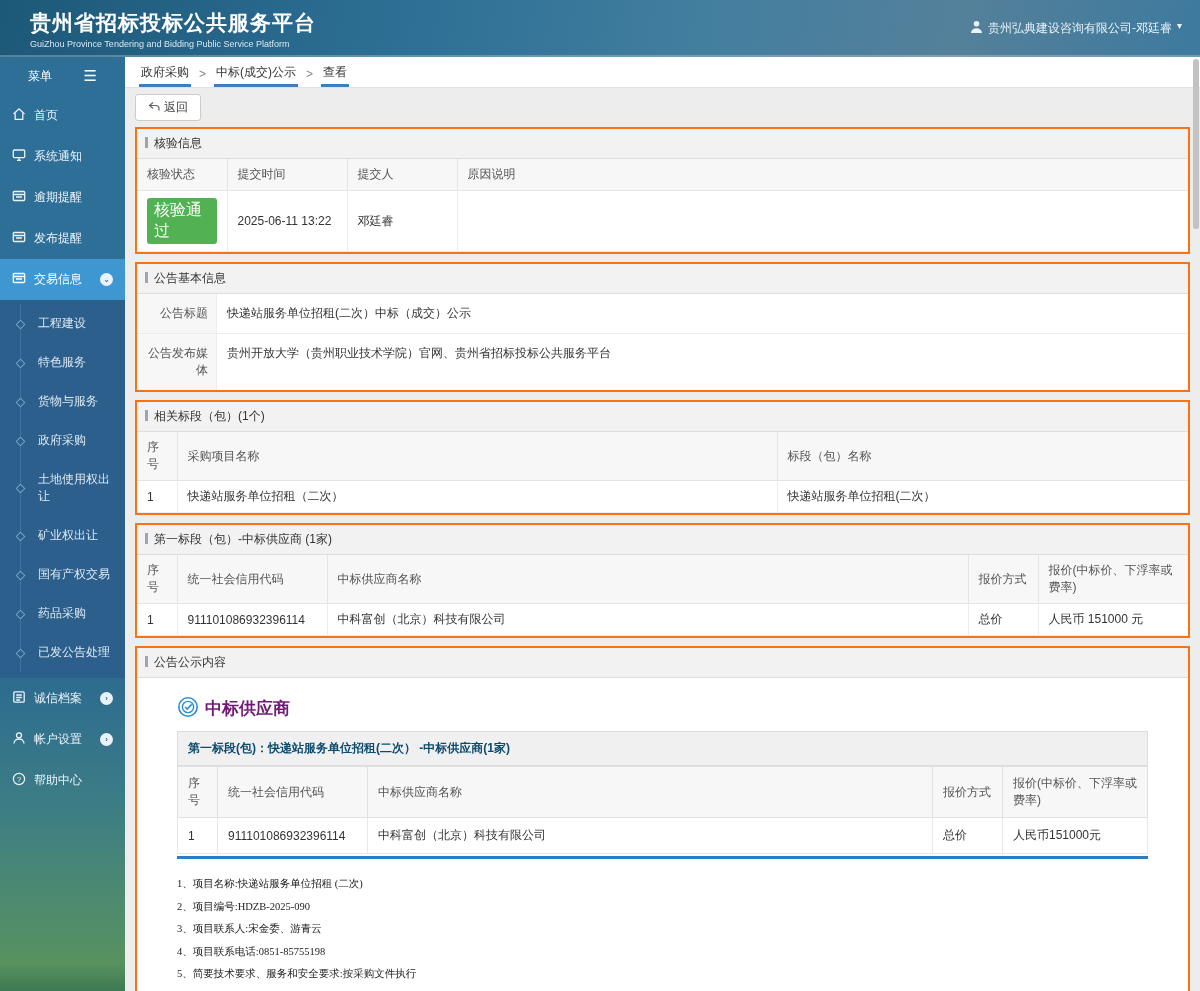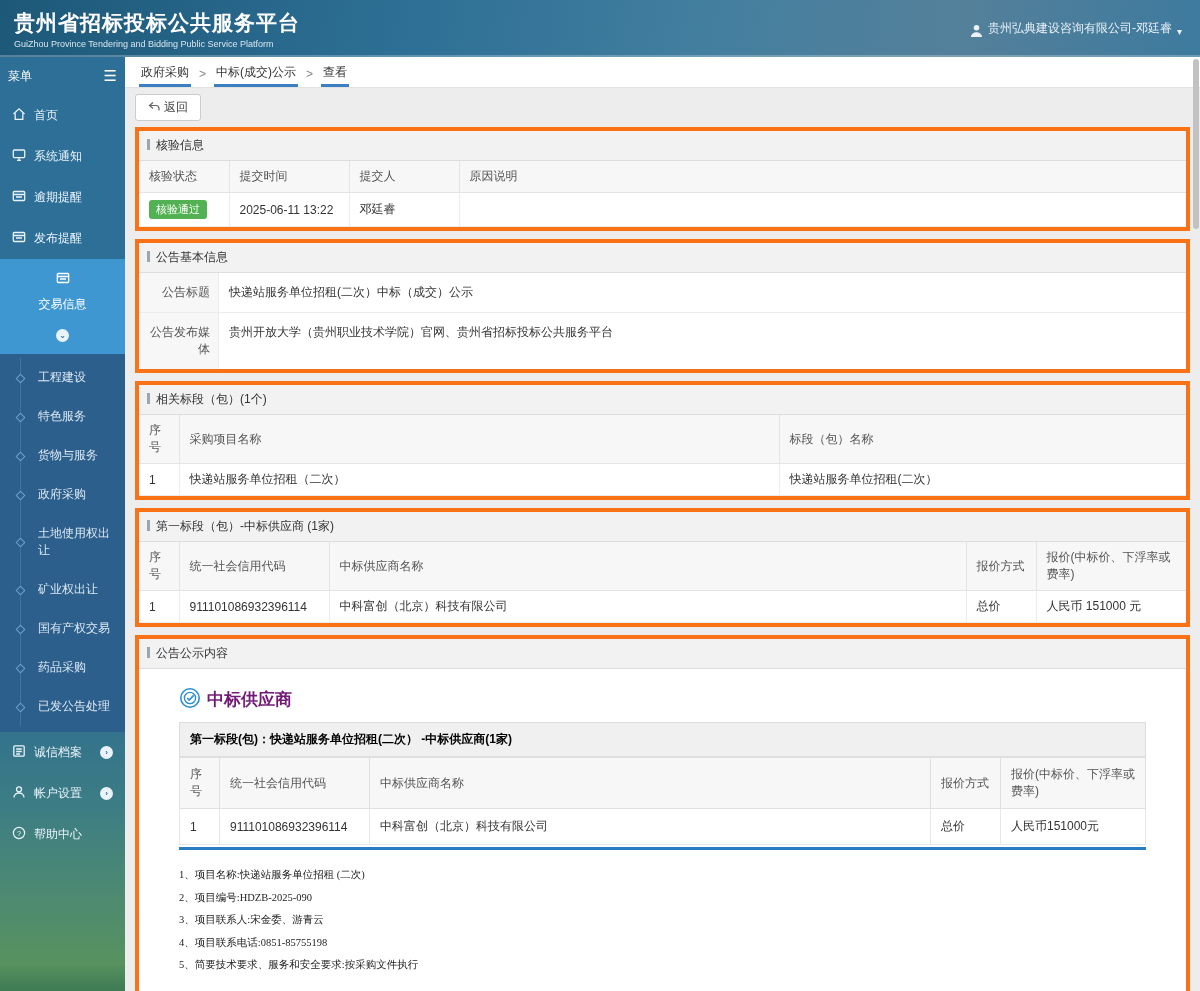--- a/index.html
+++ b/index.html
@@ -1,73 +1,73 @@
 <!DOCTYPE html>
 <html><head>
 <meta charset="utf-8">
 <style>
   * { margin:0; padding:0; box-sizing:border-box; }
   html,body { width:1200px; height:991px; overflow:hidden; }
   body { font-family:"Liberation Sans","DejaVu Sans",sans-serif; font-size:12px; color:#333; background:#e9e9e9; }
 
   
-  .topbar { height:57px; background:linear-gradient(100deg,#1d5878 0%,#2e7096 35%,#447f9f 60%,#54809a 80%,#3d7a9e 100%); display:flex; justify-content:space-between; align-items:center; padding:0 18px 0 14px; position:relative; }
+  .topbar { height:57px; background:linear-gradient(100deg,#1d5878 0%,#2e7096 35%,#447f9f 60%,#54809a 80%,#3d7a9e 100%); display:flex; justify-content:space-between; align-items:center; padding:0 18px 0 30px; position:relative; }
   .topbar::after { content:""; position:absolute; left:0; right:0; bottom:0; height:2px; background:rgba(255,255,255,.25); }
   .brand-title { color:#fff; font-size:21px; font-weight:bold; letter-spacing:1px; }
   .brand-sub { color:#d8e6ef; font-size:9px; margin-top:2px; }
-  .user { color:#eaf3fa; font-size:12px; display:flex; align-items:flex-end; gap:5px; cursor:pointer;font-family:Liberation Serif, serif; }
+  .user { color:#eaf3fa; font-size:12px; display:flex; align-items:flex-start; gap:5px; cursor:pointer;font-family:Liberation Serif, serif; }
   .user svg { display:block; }
   .caret { font-size:10px; }
 
   .shell { display:flex; height:934px; }
 
   
   .sidebar { width:125px; flex:0 0 125px; background:linear-gradient(180deg,#2e6f98 0%,#2e6f98 55%,#2f6d8f 68%,#3c7d85 80%,#4d8a70 90%,#57925f 97%,#3e7a52 100%); color:#e8f1f7; display:flex; flex-direction:column; }
-  .menu-head { display:flex; justify-content:space-between; align-items:center; padding:10px 8px; font-size:12px; color:#fff; }
+  .menu-head { display:flex; justify-content:space-between; align-items:center; padding:10px 28px; font-size:12px; color:#fff; }
   .hamburger { font-size:15px; cursor:pointer; color:#fff; }
   .nav-item { display:flex; align-items:center; gap:8px; padding:12px 12px; font-size:12px; cursor:pointer; color:#eaf3fa; }
   .nav-item svg { flex:0 0 14px; }
-  .nav-item.active { background:#3f97d1; color:#fff;flex-direction:column; }
+  .nav-item.active { background:#3f97d1; color:#fff; }
   .nav-item .spacer { flex:1; }
   .chev { width:13px; height:13px; border-radius:50%; background:#eaf3fa; color:#2e6f98; font-size:8px; line-height:13px; text-align:center; font-weight:bold; }
   .chev.down { transform:rotate(0deg); }
   .submenu { background:#2c5f8c; padding:4px 0 6px 0; }
   .sub-item { position:relative; padding:11px 10px 11px 38px; font-size:12px; color:#dce9f3; cursor:pointer; }
   .sub-item::before { content:""; position:absolute; left:20px; top:0; bottom:0; width:1px; background:#3d74a0; }
   .sub-item::after { content:""; position:absolute; left:17px; top:50%; margin-top:-3px; width:5px; height:5px; border:1px solid #6fa3c8; transform:rotate(45deg); background:#2c5f8c; }
 
   
   .main { flex:1; display:flex; flex-direction:column; background:#ededed; overflow:hidden; position:relative; }
   .crumbbar { background:#fff; padding:7px 14px 0 14px; border-bottom:1px solid #e2e2e2; display:flex; gap:8px; align-items:flex-end; }
   .crumb { padding:0 2px 6px 2px; position:relative; cursor:pointer; color:#333; }
   .crumb::after { content:""; position:absolute; left:0; right:0; bottom:0; height:3px; background:#3a7fc1; }
   .crumb-sep { color:#888; padding-bottom:6px; }
   .toolbar { padding:6px 10px; }
   .btn-back { display:inline-flex; align-items:center; gap:4px; background:#fff; border:1px solid #ccc; border-radius:3px; padding:4px 12px; font-size:12px; color:#444; cursor:pointer; }
 
-  .section { margin:0 10px 8px 10px; border:4px solid #f97316; background:#fff; }
+  .section { margin:0 10px 8px 10px; border:2px solid #f97316; background:#fff; }
   .sec-head { background:#f2f2f2; border-bottom:1px solid #ddd; padding:6px 8px; font-size:12px; color:#333; }
   .sec-head .tick { display:inline-block; width:3px; height:11px; background:#9aa7b1; margin-right:6px; vertical-align:-1px; }
 
   table.grid { width:100%; border-collapse:collapse; font-size:12px; }
   table.grid th { background:#f7f7f7; border:1px solid #e4e4e4; border-left:none; border-top:none; text-align:left; font-weight:normal; color:#555; padding:7px 10px; }
   table.grid td { border:1px solid #ececec; border-left:none; border-top:none; padding:7px 10px; color:#333; background:#fff; }
   table.grid th:last-child, table.grid td:last-child { border-right:none; }
-  .badge-pass { display:inline-block; background:#52b152; color:#fff; border-radius:3px; padding:2px 7px; font-size:11px; }
+  .badge-pass { display:inline-block; background:#52b152; color:#fff; border-radius:3px; padding:2px 7px; font-size:16px; }
 
   .kv-row { display:flex; border-bottom:1px solid #ececec; }
   .kv-row:last-child { border-bottom:none; }
   .kv-label { flex:0 0 80px; background:#f7f7f7; border-right:1px solid #ececec; padding:11px 8px; text-align:right; color:#555; }
   .kv-value { flex:1; padding:11px 10px; color:#333; }
 
   
   .content-body { padding:14px 40px 30px 40px; }
   .award-head { display:flex; align-items:center; gap:6px; margin:4px 0 10px 0; }
   .award-title { color:#701a75; font-size:17px; font-weight:bold; }
-  .pkg-bar { background:#f0f0f0; border:1px solid #ddd; padding:8px 10px; font-size:12px; color:#000000; font-weight:bold; }
+  .pkg-bar { background:#f0f0f0; border:1px solid #ddd; padding:8px 10px; font-size:12px; color:#0c4a6e; font-weight:bold; }
   table.grid2 { width:100%; border-collapse:collapse; font-size:12px; }
   table.grid2 th { background:#f7f7f7; border:1px solid #e0e0e0; text-align:left; font-weight:normal; color:#555; padding:8px 10px; }
   table.grid2 td { border:1px solid #e8e8e8; padding:9px 10px; color:#333; }
   .blue-rule { height:3px; background:#2a7dc0; margin:2px 0 14px 0; }
   .notice-title { text-align:center; font-family:"Liberation Serif","DejaVu Serif",serif; font-size:22px; color:#222; letter-spacing:2px; margin:6px 0 18px 0; }
   .notice-lines { font-family:"Liberation Serif","DejaVu Serif",serif; font-size:10.5px; color:#222; line-height:2.15; }
 
   
   .scrollbar { position:absolute; right:1px; top:0; bottom:0; width:6px; }
   .scroll-thumb { position:absolute; top:2px; right:0; width:6px; height:170px; background:#c2c2c2; border-radius:3px; }

